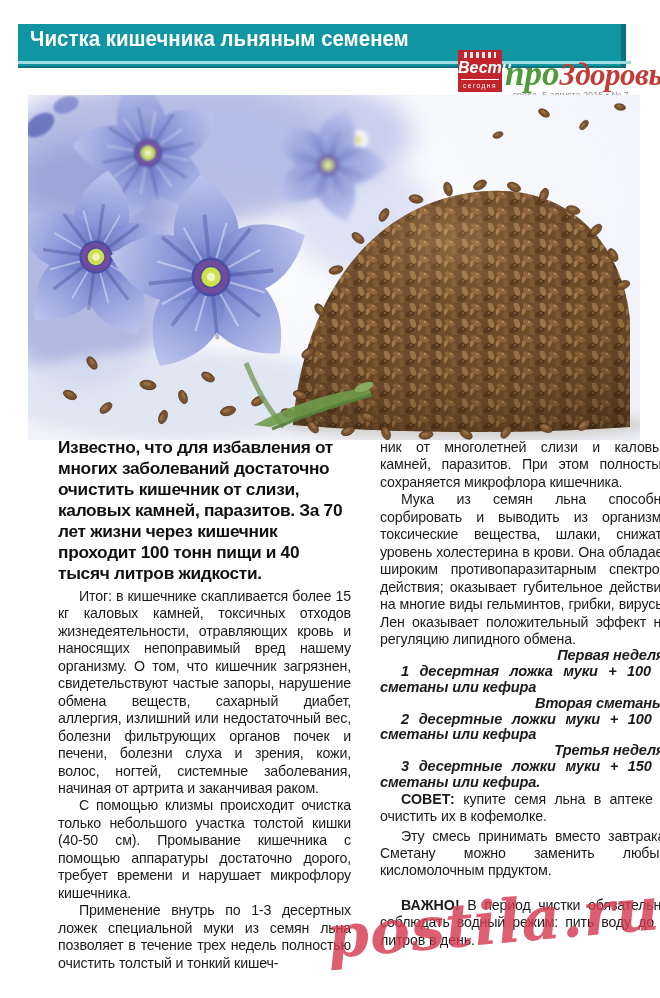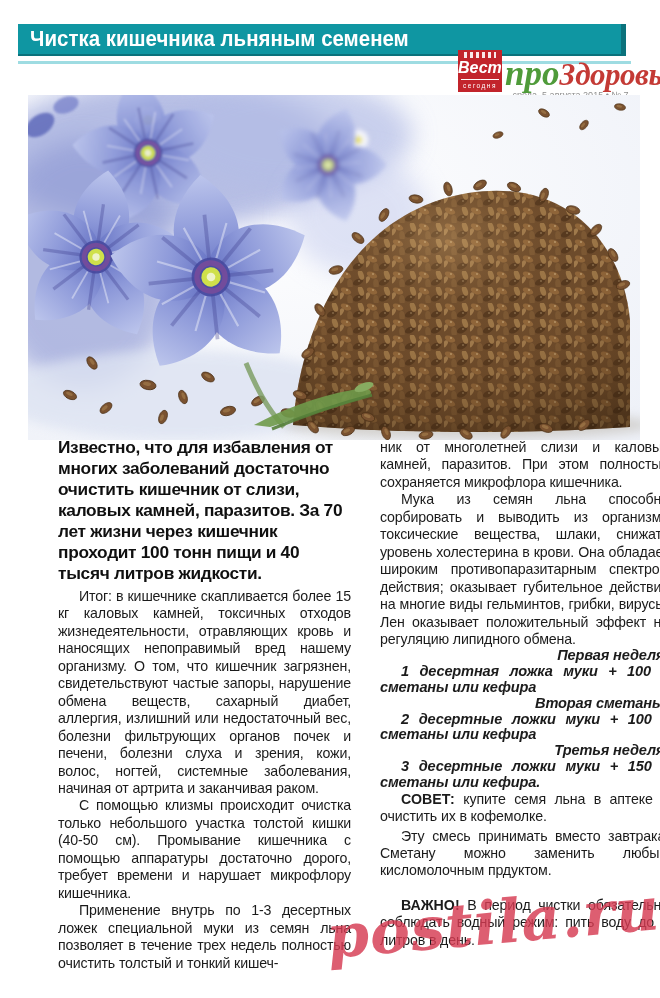--- a/index.html
+++ b/index.html
@@ -4,21 +4,21 @@
 <style>
   html,body{margin:0;padding:0;}
   body{
     width:660px;height:998px;position:relative;overflow:hidden;
     background:#ffffff;
     font-family:"Liberation Sans", sans-serif;
     color:#1b1b1b;
   }
   
   .titlebar{
-    position:absolute;left:18px;top:24px;width:608px;height:32px;
+    position:absolute;left:18px;top:24px;width:608px;height:44px;
     background:#0f96a2;
     border-right:5px solid #0b727c;
     border-bottom:2px solid #0b727c;
     box-sizing:border-box;
   }
   .titlebar-underline{
     position:absolute;left:18px;top:61px;width:613px;height:3px;
     background:#9edce2;
   }
   .title-text{

